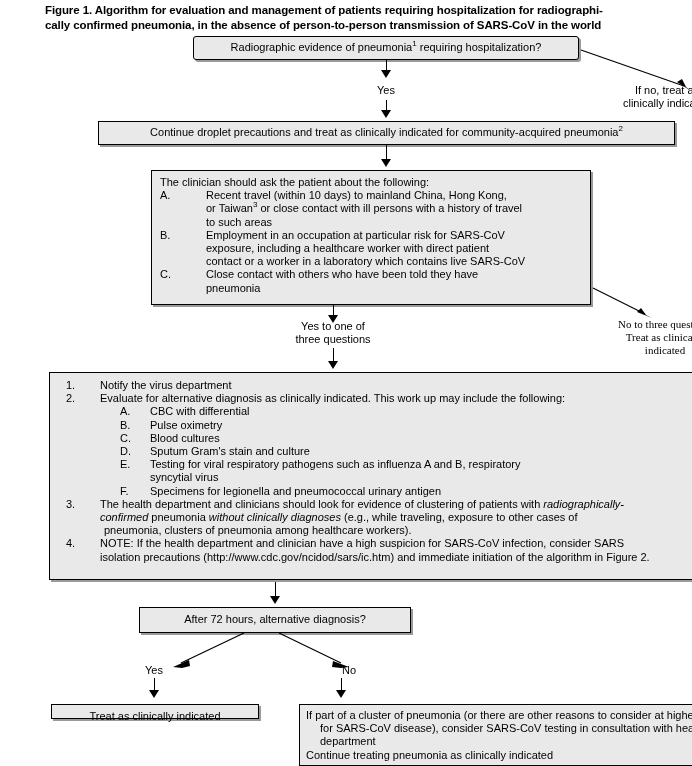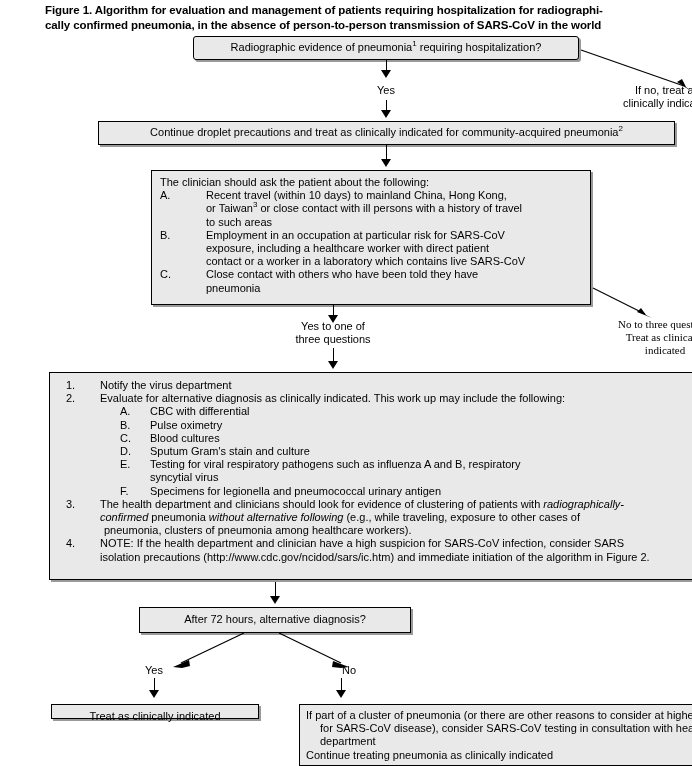--- a/index.html
+++ b/index.html
@@ -181,21 +181,21 @@
       </div>
       <div class="lrow">
         <div class="lmark mark-alpha2">F.</div>
         <div class="ltext">Specimens for legionella and pneumococcal urinary antigen</div>
       </div>
 
       <div class="lrow">
         <div class="lmark mark-num">3.</div>
         <div class="ltext">
           <div><span>The health department and clinicians should look for evidence of clustering of patients with </span><i>radiographically-</i></div>
-          <div><i>confirmed</i><span> pneumonia </span><i>without alternative following</i><span> (e.g., while traveling, exposure to other cases of</span></div>
+          <div><i>confirmed</i><span> pneumonia </span><i>without clinically diagnoses</i><span> (e.g., while traveling, exposure to other cases of</span></div>
           <div style="padding-left:4px;">pneumonia, clusters of pneumonia among healthcare workers).</div>
         </div>
       </div>
 
       <div class="lrow">
         <div class="lmark mark-num">4.</div>
         <div class="ltext">
           <div>NOTE:  If the health department and clinician have a high suspicion for SARS-CoV infection, consider SARS</div>
           <div>isolation precautions (http://www.cdc.gov/ncidod/sars/ic.htm) and immediate initiation of the algorithm in Figure 2.</div>
         </div>

